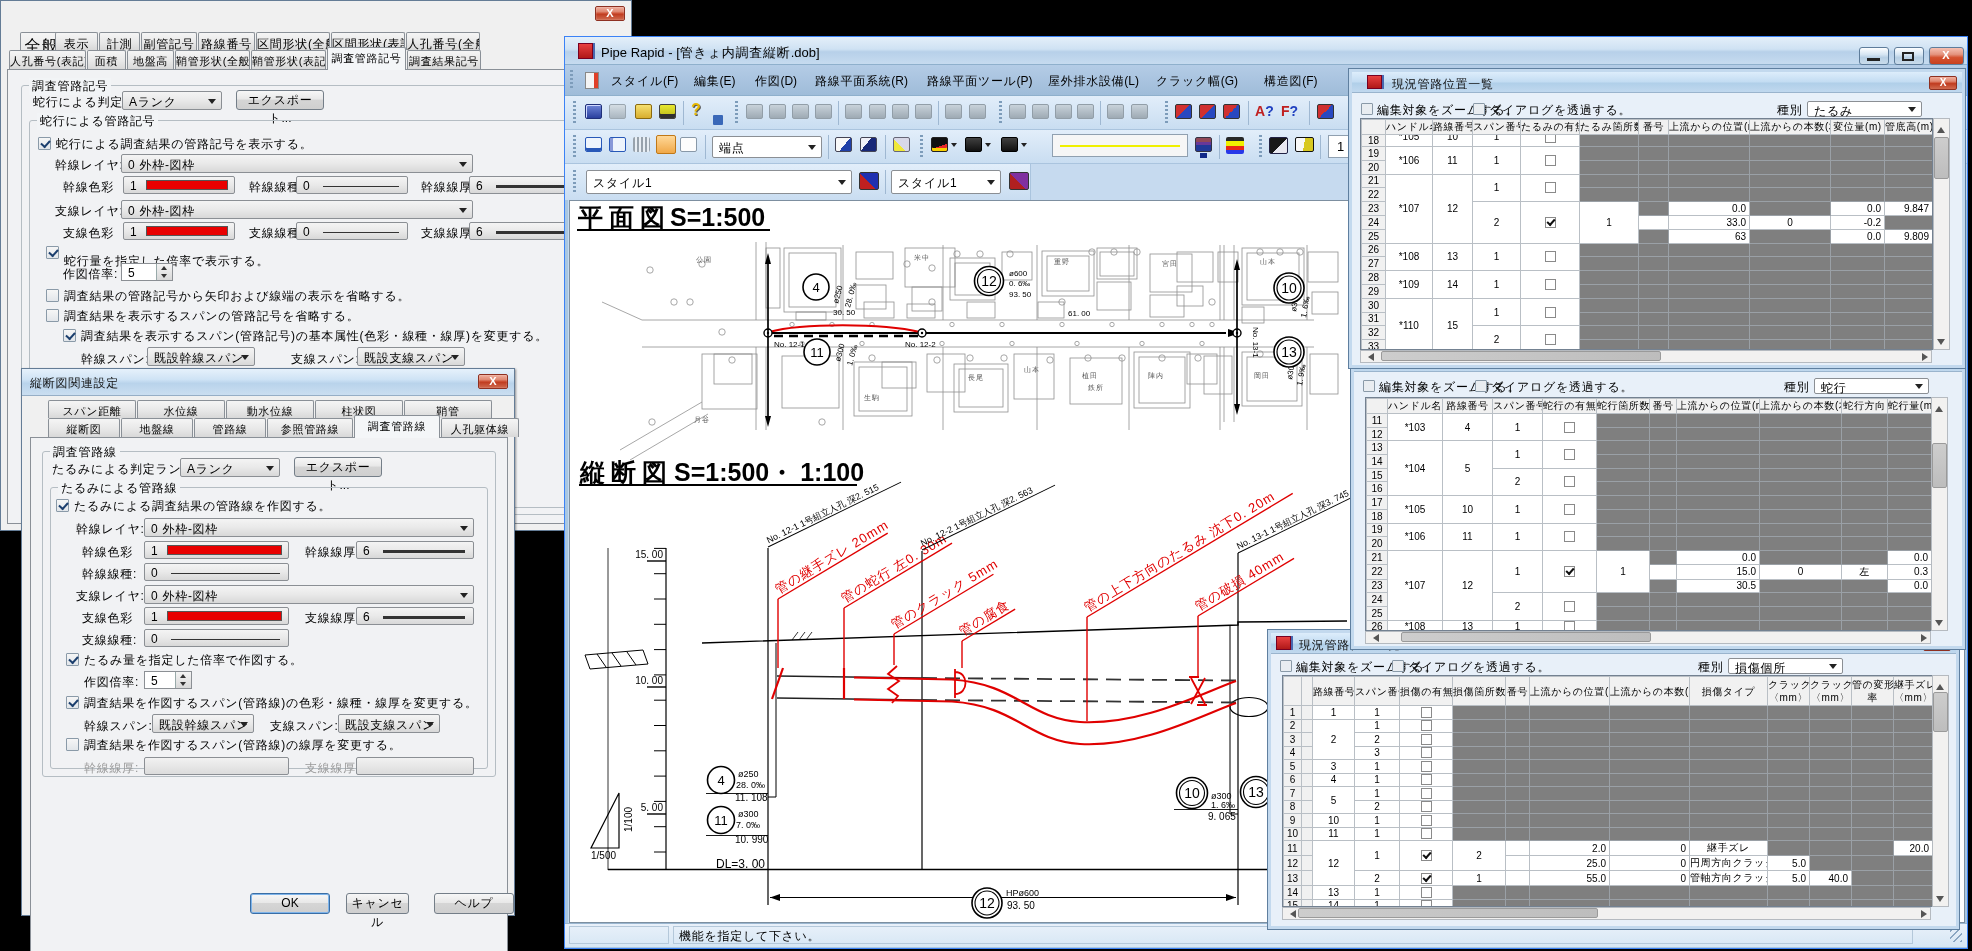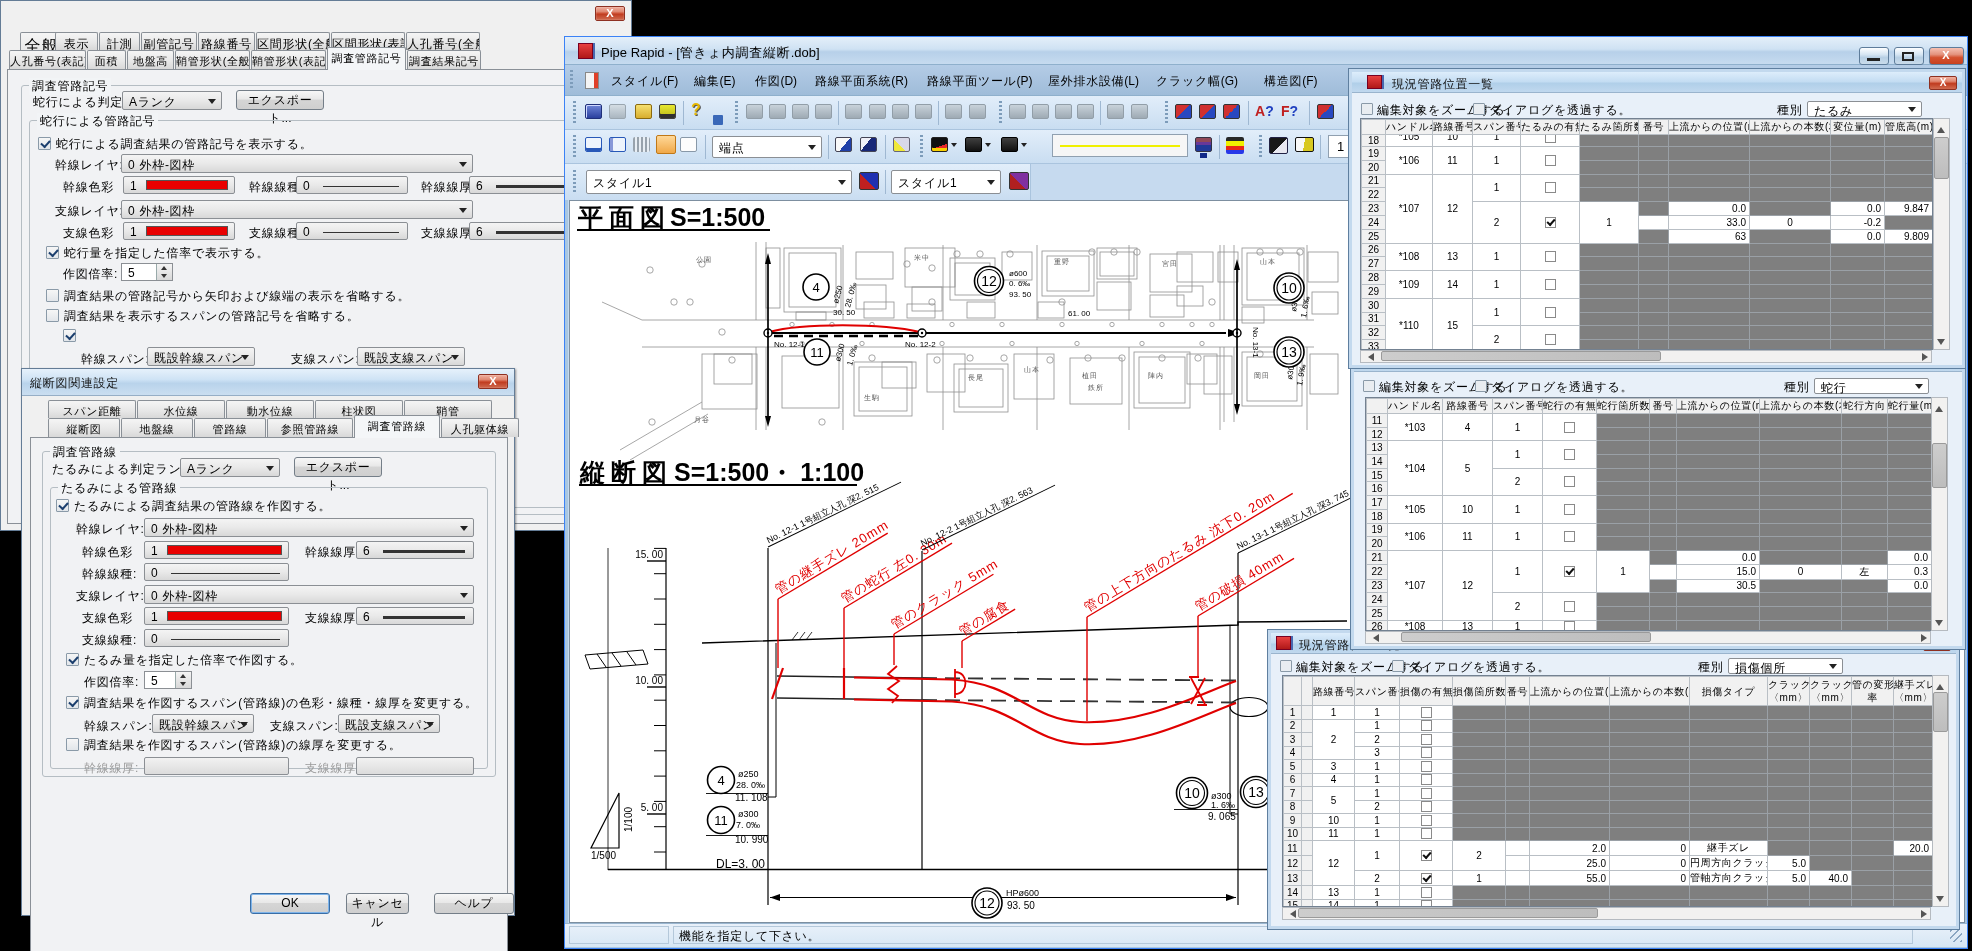--- a/index.html
+++ b/index.html
@@ -115,34 +115,35 @@
     <div class="cmb" style="left:295px;top:221px;width:112px;height:18px">
       <span class="v">0</span>
       <div class="a" style="left:26px;top:9px;width:76px;height:1px;background:#333"></div>
     </div>
     <div class="lb" style="left:420px;top:224px;font-size:12px"><span class="j">支線線厚:</span></div>
     <div class="cmb" style="left:468px;top:221px;width:104px;height:18px">
       <span class="v">6</span>
       <div class="a" style="left:26px;top:8px;width:68px;height:3px;background:#333"></div>
     </div>
     <div class="ck c" style="left:45px;top:245px"></div>
-    <div class="lb" style="left:63px;top:244px;font-size:12px"><span class="j">蛇行量を指定した倍率で表示する。</span></div>
+    <div class="lb" style="left:63px;top:252px;font-size:12px"><span class="j">蛇行量を指定した倍率で表示する。</span></div>
     <div class="lb" style="left:62px;top:265px;font-size:12px"><span class="j">作図倍率:</span></div>
     <div class="sp" style="left:120px;top:262px;width:52px;height:18px">
       <span style="position:absolute;left:6px;top:2px">5</span>
       <div class="a" style="right:0;top:0;width:16px;height:16px;background:linear-gradient(#f4f4f4,#d8d8d8);border-left:1px solid #9aa">
         <i class="ar" style="left:4px;top:2px;border:3px solid transparent;border-bottom:4px solid #333;border-top:none"></i>
         <i class="ar" style="left:4px;bottom:2px;border:3px solid transparent;border-top:4px solid #333;border-bottom:none"></i>
       </div>
     </div>
     <div class="ck" style="left:45px;top:288px"></div>
     <div class="lb" style="left:63px;top:287px;font-size:12px"><span class="j">調査結果の管路記号から矢印および線端の表示を省略する。</span></div>
     <div class="ck" style="left:45px;top:308px"></div>
     <div class="lb" style="left:63px;top:307px;font-size:12px"><span class="j">調査結果を表示するスパンの管路記号を省略する。</span></div>
     <div class="ck c" style="left:62px;top:328px"></div>
+    <div class="lb" style="left:80px;top:327px;font-size:12px"><span class="j">調査結果を表示するスパン(管路記号)の基本属性(色彩・線種・線厚)を変更する。</span></div>
     <div class="lb" style="left:80px;top:350px;font-size:12px"><span class="j">幹線スパン:</span></div>
     <div class="cmb" style="left:146px;top:346px;width:108px;height:19px">
       <span class="v j">既設幹線スパン</span>
       <i class="da" style="top:7px"></i>
     </div>
     <div class="lb" style="left:290px;top:350px;font-size:12px"><span class="j">支線スパン:</span></div>
     <div class="cmb" style="left:356px;top:346px;width:108px;height:19px">
       <span class="v j">既設支線スパン</span>
       <i class="da" style="top:7px"></i>
     </div>

